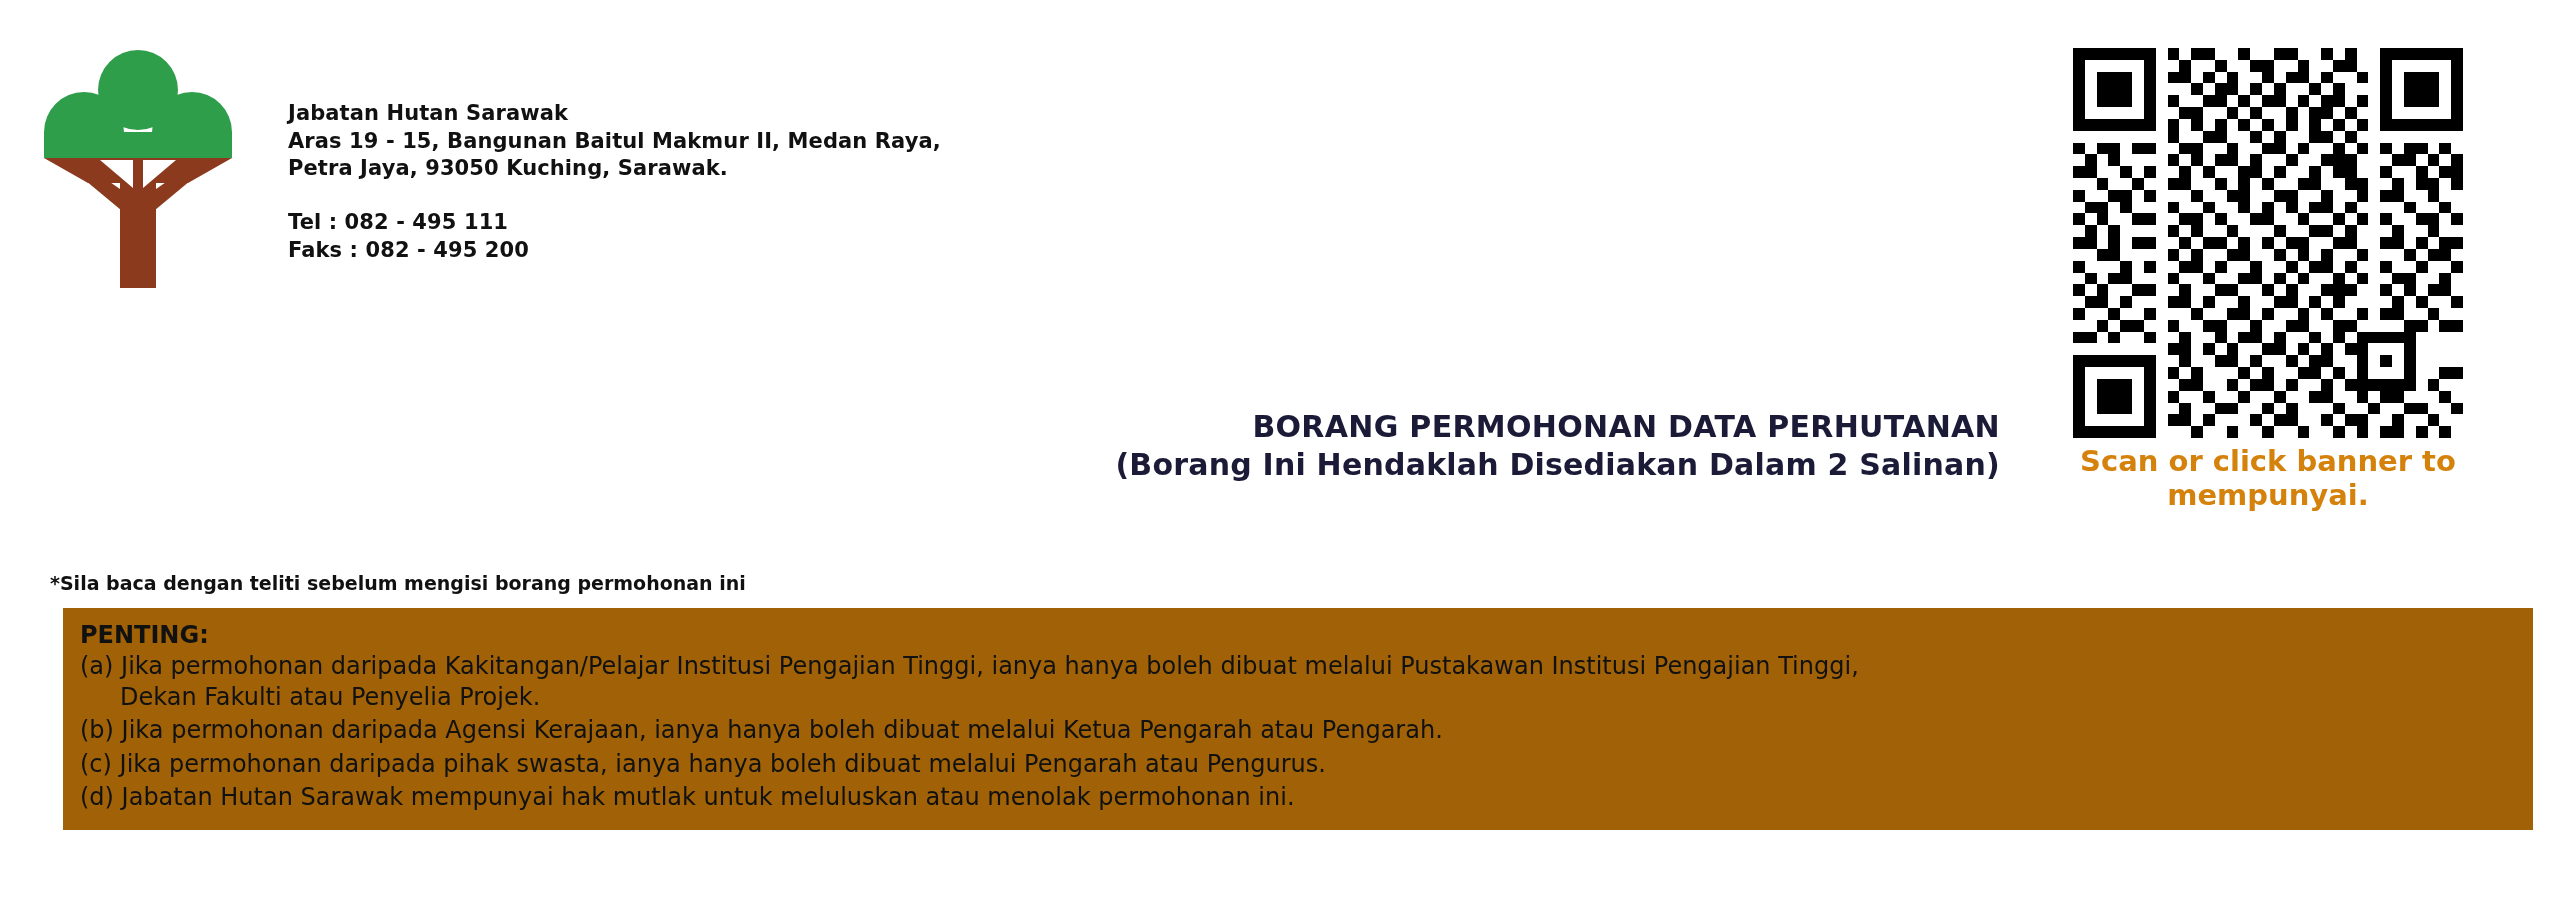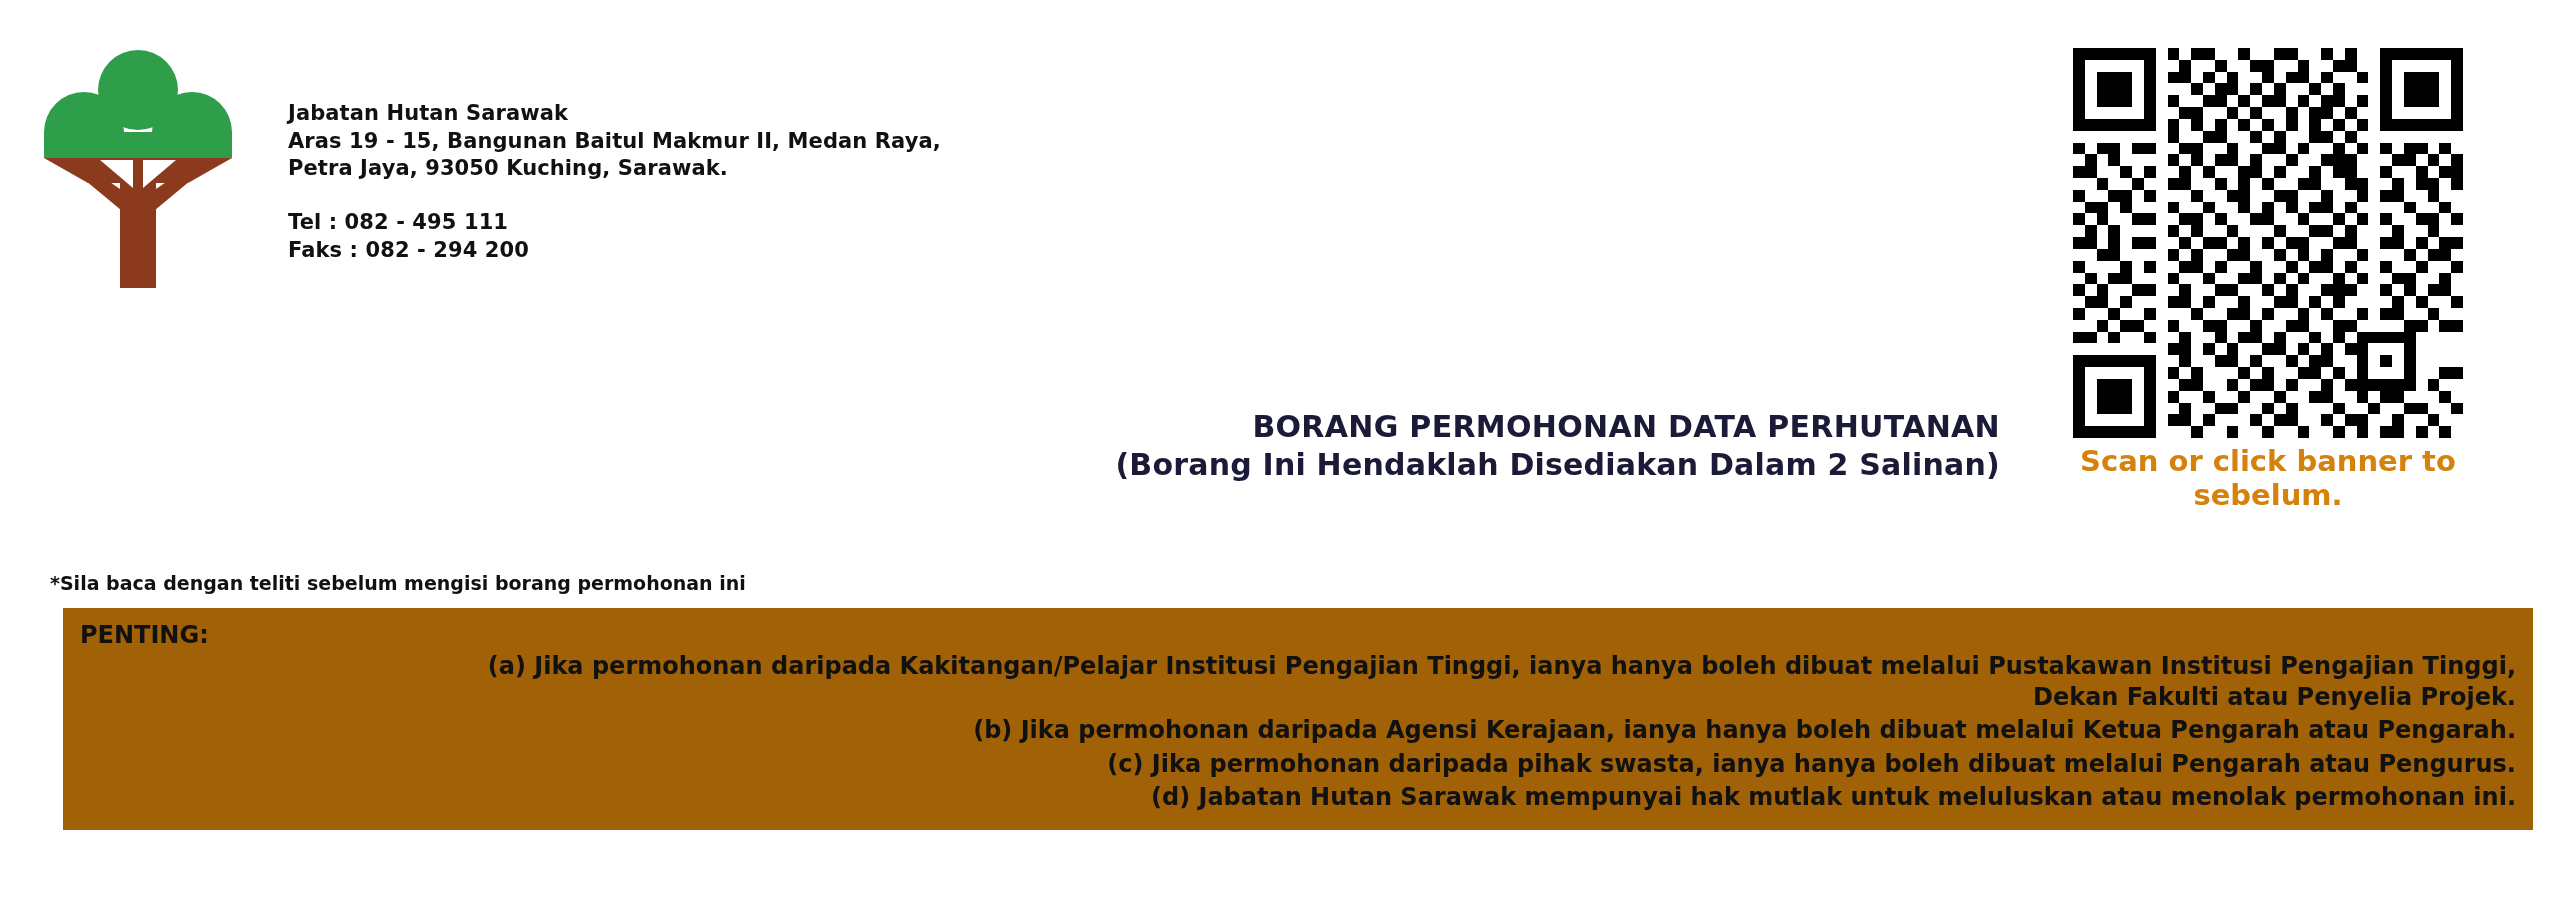--- a/index.html
+++ b/index.html
@@ -123,25 +123,24 @@
     margin-left: 23px;
   }
   .important-heading {
     font-size: 24px;
     font-weight: bold;
     color: #111111;
     margin-bottom: 2px;
   }
   .important-item {
     font-size: 24px;
-    font-weight: bold;
+    font-weight: normal;
     color: #111111;
     line-height: 1.30;
     margin-top: 2px;
-    text-align: right;
   }
   .important-item .cont {
     display: block;
     padding-left: 40px;
   }
 </style>
 </head>
 <body>
 
 <div class="page">
@@ -164,21 +163,21 @@
         <path d="M138 112 L105 140 L105 112 Z" fill="#ffffff"></path>
       </svg>
     </div>
 
     <div class="address-block">
       <div class="line">Jabatan Hutan Sarawak</div>
       <div class="line">Aras 19 - 15, Bangunan Baitul Makmur II, Medan Raya,</div>
       <div class="line">Petra Jaya, 93050 Kuching, Sarawak.</div>
       <div class="address-gap"></div>
       <div class="line">Tel : 082 - 495 111</div>
-      <div class="line">Faks : 082 - 294 200</div>
+      <div class="line">Faks : 082 - 495 200</div>
     </div>
 
     <div class="qr-wrap">
       <svg class="qr-code" viewBox="0 0 33 33" shape-rendering="crispEdges" xmlns="http://www.w3.org/2000/svg">
         <rect width="33" height="33" fill="#ffffff"></rect>
         <g fill="#000000">
 
           <rect x="0" y="0" width="7" height="1"></rect>
             <rect x="0" y="6" width="7" height="1"></rect>
           <rect x="0" y="0" width="1" height="7"></rect>
@@ -504,21 +503,21 @@
             <rect x="19" y="32" width="1" height="1"></rect>
             <rect x="22" y="32" width="1" height="1"></rect>
             <rect x="24" y="32" width="1" height="1"></rect>
             <rect x="26" y="32" width="2" height="1"></rect>
             <rect x="29" y="32" width="1" height="1"></rect>
             <rect x="31" y="32" width="1" height="1"></rect>
         </g>
       </svg>
       <div class="qr-caption">
         <span>Scan or click banner to</span><br>
-        <span>sebelum.</span>
+        <span>mempunyai.</span>
       </div>
     </div>
   </div>
 
   <div class="title-block">
     <div class="title-main">BORANG PERMOHONAN DATA PERHUTANAN</div>
     <div class="title-sub">(Borang Ini Hendaklah Disediakan Dalam 2 Salinan)</div>
   </div>
 
   <div class="note-line">*Sila baca dengan teliti sebelum mengisi borang permohonan ini</div>

